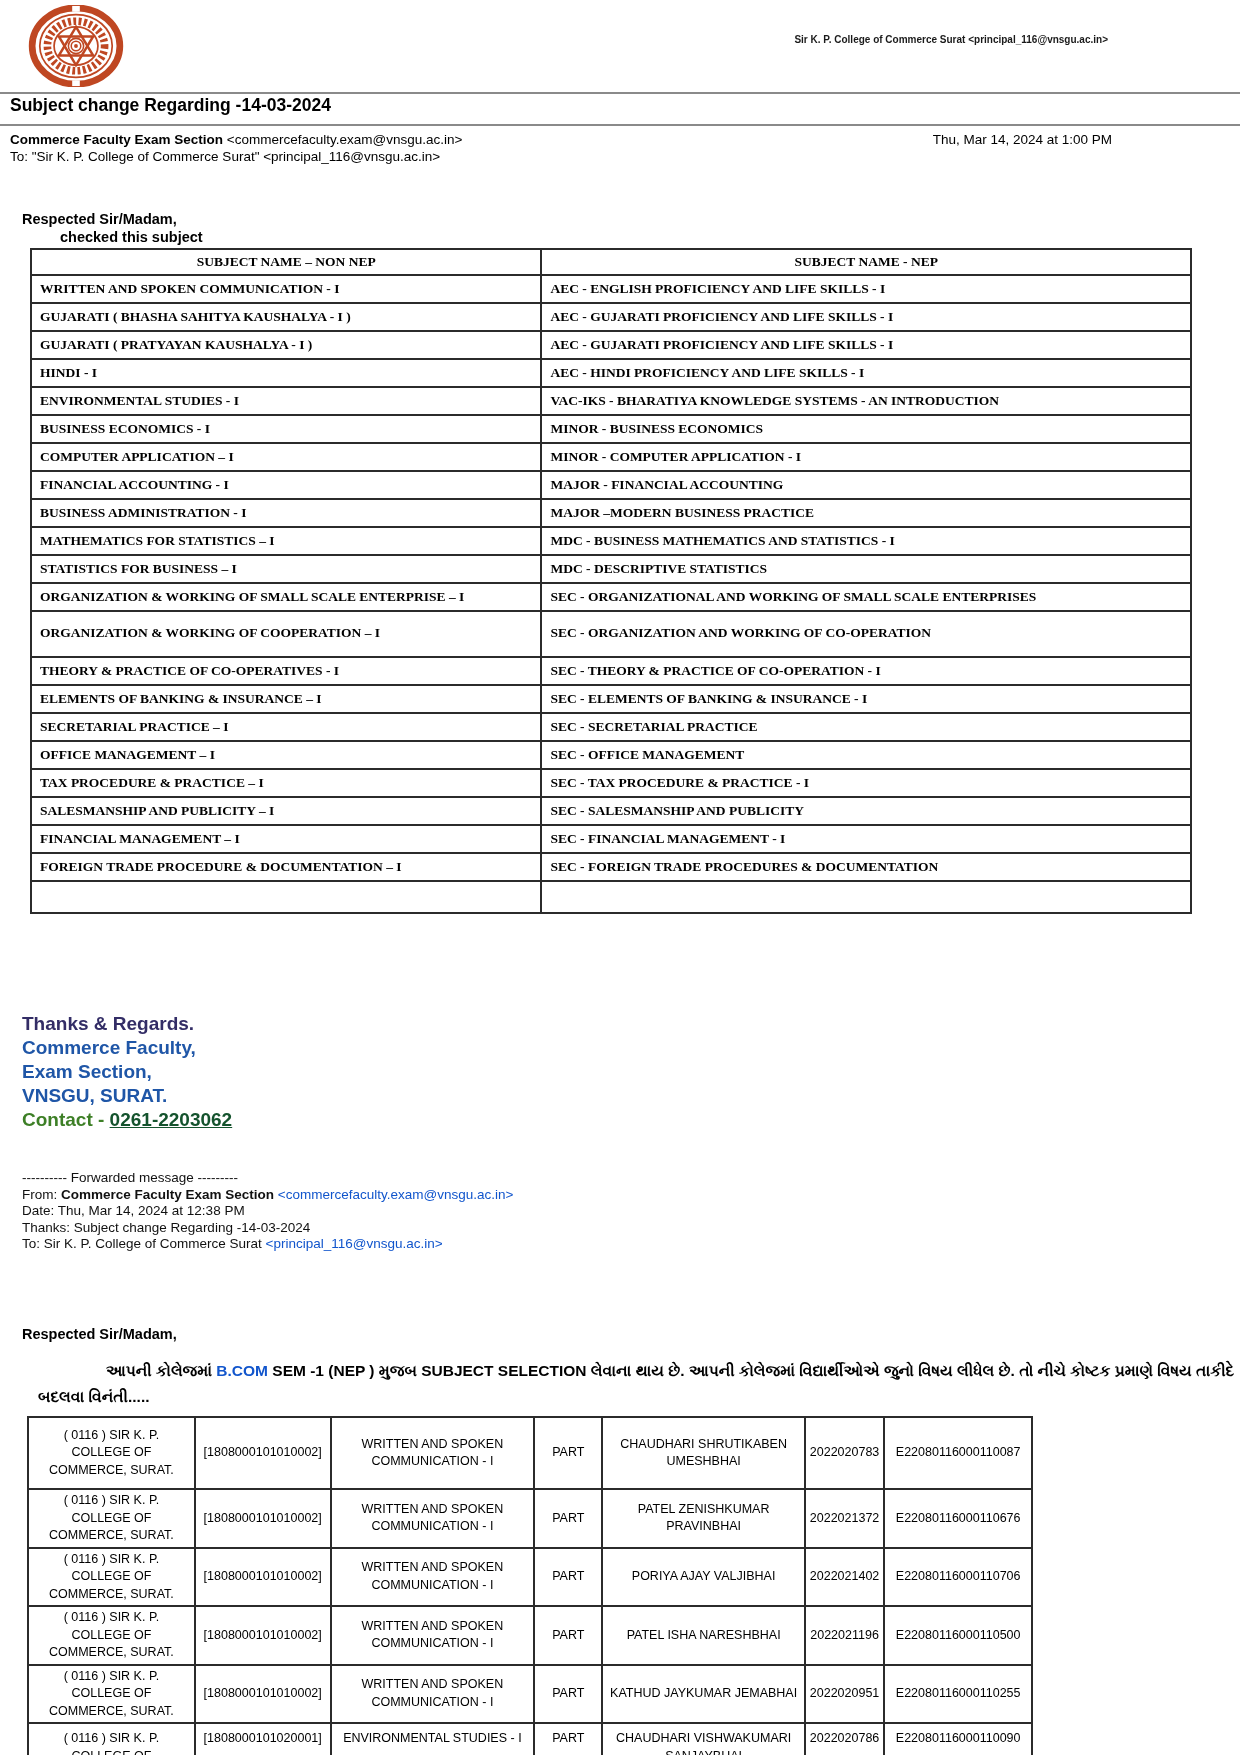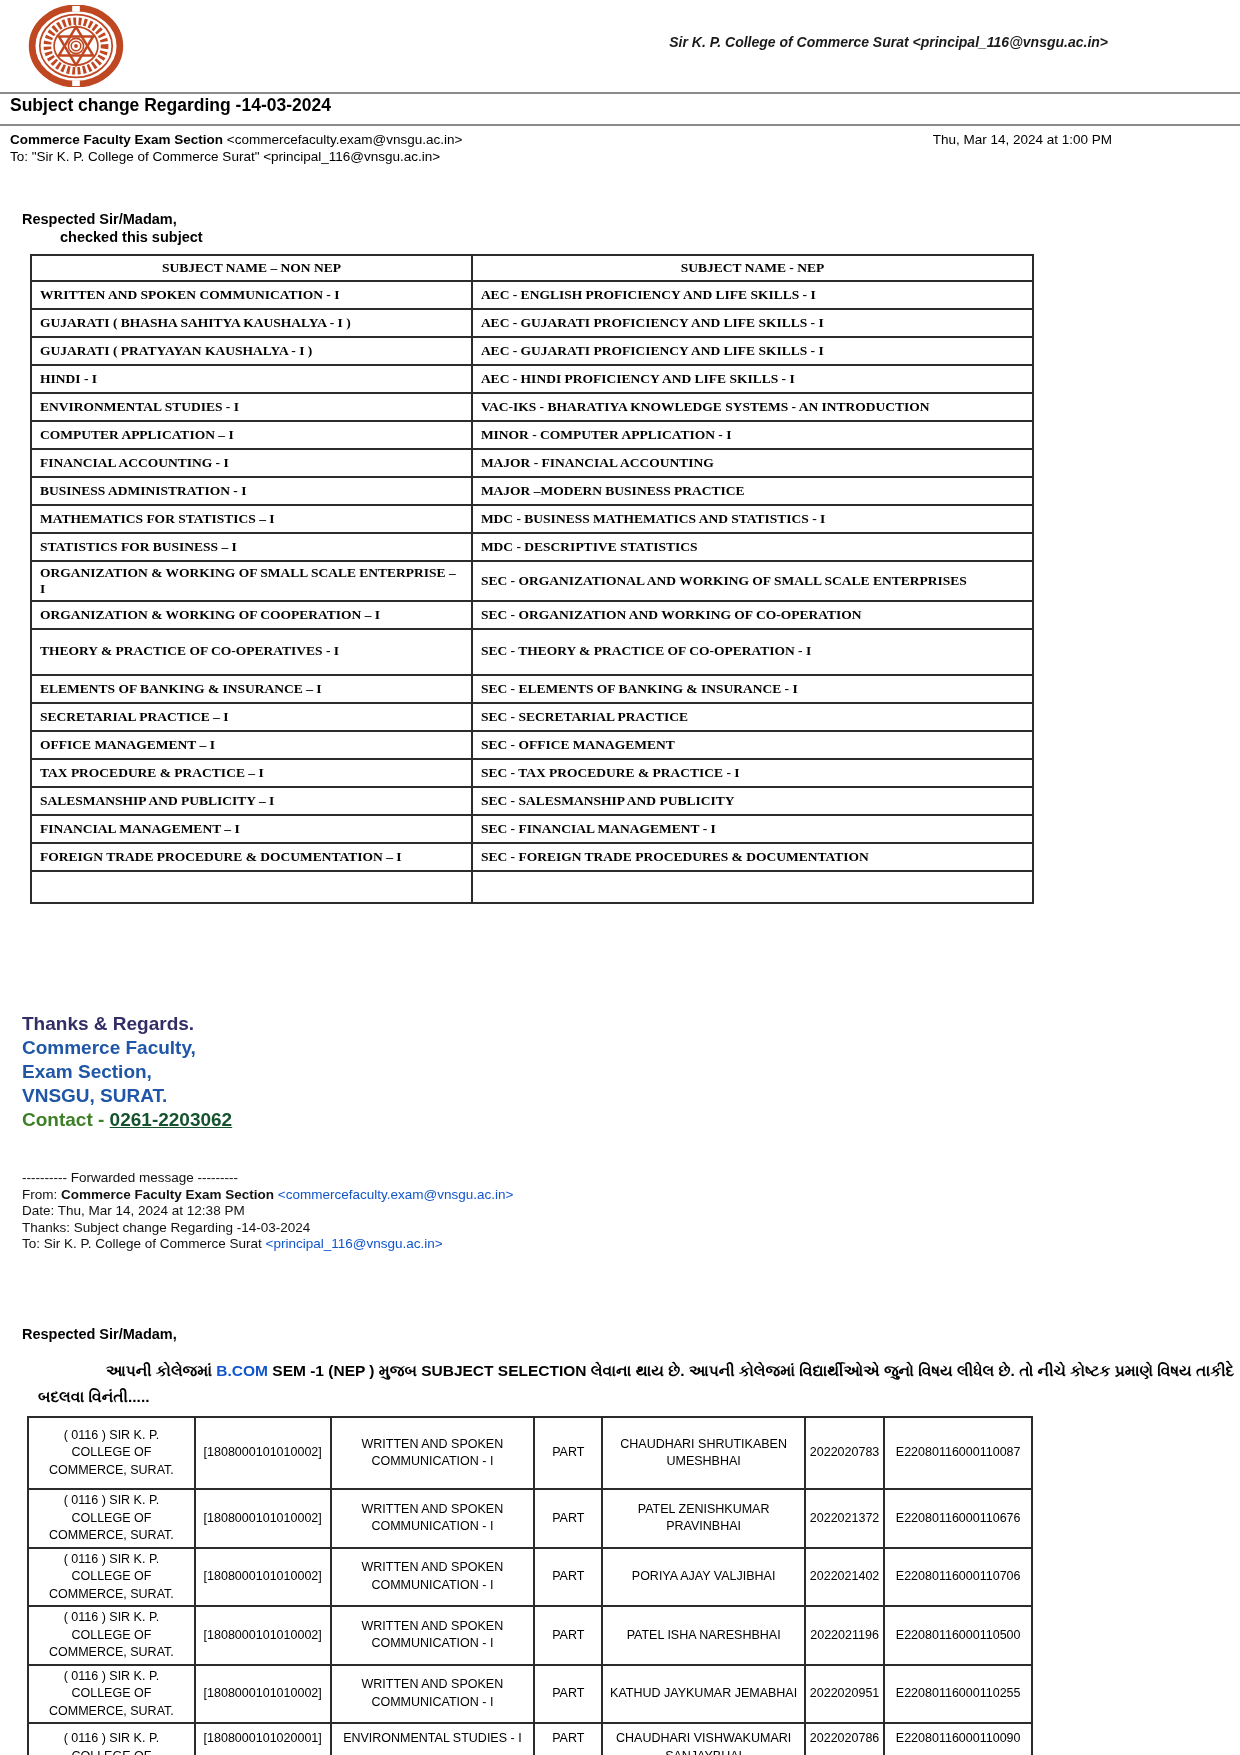--- a/index.html
+++ b/index.html
@@ -6,36 +6,36 @@
   html,body { margin:0; padding:0; }
   body {
     width:1240px; height:1755px; position:relative; overflow:hidden;
     background:#ffffff; color:#000;
     font-family:"Liberation Sans", sans-serif;
   }
   .abs { position:absolute; }
 
   
   .logo { left:28px; top:5px; width:96px; height:82px; }
-  .account { top:34px; right:132px; font-size:14px; font-weight:bold; color:#1a1a1a;font-style:italic; }
+  .account { top:34px; right:132px; font-size:10px; font-weight:bold; color:#1a1a1a; }
   .rule { left:0; width:1240px; border-top:2px solid #8a8a8a; }
   .rule1 { top:92px; }
   .rule2 { top:124px; }
   .subject-title { left:10px; top:95px; font-size:17.5px; font-weight:bold; }
   .from-line { left:10px; top:132px; font-size:13.5px; }
   .from-line b { font-weight:bold; }
   .date-right { top:132px; right:128px; font-size:13.5px; }
   .to-line { left:10px; top:149px; font-size:13.5px; }
 
   
   .greet1 { left:22px; top:211px; font-size:14.5px; font-weight:bold; }
   .greet2 { left:60px; top:229px; font-size:14.5px; font-weight:bold; }
 
   
-  .map-table-wrap { left:30px; top:248px; width:1004px;margin-top:6px; }
+  .map-table-wrap { left:30px; top:248px; width:1162px; }
   table { border-collapse:collapse; width:100%; }
   .map-table { font-family:"Liberation Serif", serif; font-size:13.5px; font-weight:bold; }
   .map-table th, .map-table td { border:2px solid #2b2b2b; padding:3px 8px; vertical-align:middle; }
   .map-table th { text-align:center; height:26px; }
   .map-table td { height:28px; text-align:left; }
   .map-table td:first-child { width:44%; }
   .map-table tbody tr:nth-child(13) td { height:46px; vertical-align:top; padding-top:13px; }
   .map-table tbody tr:last-child td { height:32px; }
 
   
@@ -120,20 +120,24 @@
         </tr>
         <tr>
           <td>HINDI - I</td>
           <td>AEC - HINDI PROFICIENCY AND LIFE SKILLS - I</td>
         </tr>
         <tr>
           <td>ENVIRONMENTAL STUDIES - I</td>
           <td>VAC-IKS - BHARATIYA KNOWLEDGE SYSTEMS - AN INTRODUCTION</td>
         </tr>
         <tr>
+          <td>BUSINESS ECONOMICS - I</td>
+          <td>MINOR - BUSINESS ECONOMICS</td>
+        </tr>
+        <tr>
           <td>COMPUTER APPLICATION – I</td>
           <td>MINOR - COMPUTER APPLICATION - I</td>
         </tr>
         <tr>
           <td>FINANCIAL ACCOUNTING - I</td>
           <td>MAJOR - FINANCIAL ACCOUNTING</td>
         </tr>
         <tr>
           <td>BUSINESS ADMINISTRATION - I</td>
           <td>MAJOR –MODERN BUSINESS PRACTICE</td>

